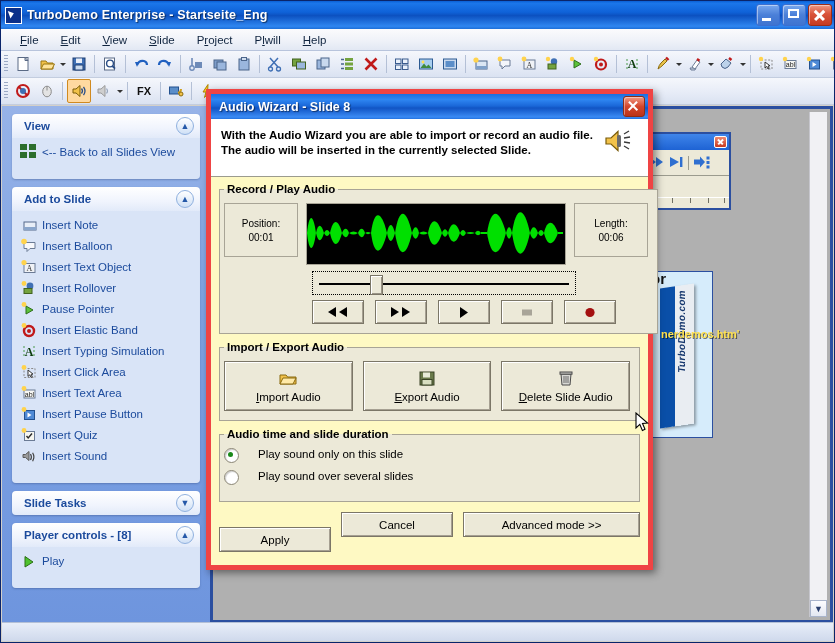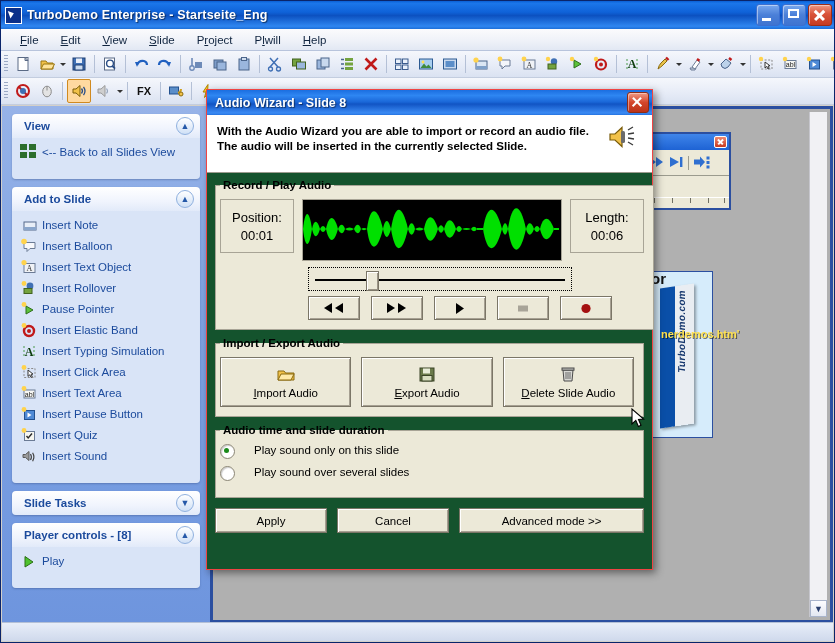--- a/index.html
+++ b/index.html
@@ -175,22 +175,22 @@
     white-space:nowrap;
   }
   .htmtext{
     position:absolute;left:448px;top:219px;color:#ffe14d;font-weight:bold;font-size:11px;
     text-shadow:1px 1px 0 rgba(0,0,0,.55);white-space:nowrap;
   }
 
   
   .dialog{
     position:absolute;left:205px;top:88px;width:447px;height:481px;
-    background:#14532d;
-    border:1px solid #ef4444;
+    background:#fef9c3;
+    border:5px solid #ef4444;
     box-shadow:3px 3px 8px rgba(0,0,0,.45);
     box-sizing:border-box;
   }
   .dlg-tb{
     height:25px;
     background:linear-gradient(to bottom,#1b6ee0 0%,#2e86f2 22%,#1a67d8 48%,#1154c4 56%,#3b8bf4 92%,#2472e0 100%);
     display:flex;align-items:center;justify-content:space-between;padding:0 3px 0 8px;
   }
   .dlg-title{color:#fff;font-weight:bold;font-size:12.5px;text-shadow:1px 1px 1px rgba(0,0,0,.5);}
   .dlg-x{
@@ -213,21 +213,21 @@
   fieldset.grp{
     border:1px solid #a8a496;margin:0 0 7px 0;padding:8px 9px 9px 4px;position:relative;
     background:#ece9d8;
   }
   fieldset.grp > legend{font-weight:bold;font-size:11.5px;color:#000;padding:0 3px;}
 
   .rowflex{display:flex;align-items:flex-start;gap:8px;}
   .infobox{
     border:1px solid #a8a496;background:#ece9d8;width:72px;height:52px;
     display:flex;flex-direction:column;align-items:center;justify-content:center;gap:3px;
-    font-size:13px;color:#000;
+    font-size:10px;color:#000;
   }
   .wave{
     width:258px;height:60px;background:#000;border:1px solid #a8a496;position:relative;overflow:hidden;
   }
   .wave svg{display:block;}
   .sliderwrap{
     margin:6px 0 0 88px;width:264px;height:24px;
     border:1px dotted #000;box-sizing:border-box;position:relative;
   }
   .sl-track{position:absolute;left:6px;right:6px;top:11px;height:2px;background:#000;}
@@ -253,21 +253,21 @@
     background:#fff;border:1px solid #8a8574;box-shadow:inset 1px 1px 1px rgba(0,0,0,.2);
     position:relative;flex:0 0 auto;
   }
   .radio.on:after{content:"";position:absolute;left:3px;top:3px;width:5px;height:5px;border-radius:50%;background:#1a8a1a;}
   .dlg-foot{display:flex;gap:10px;padding:3px 8px 0 8px;}
   .fbtn{
     height:23px;background:#ece9d8;
     border:1px solid #7b7667;box-shadow:inset 1px 1px 0 #fff,inset -1px -1px 0 #a6a092;
     display:flex;align-items:center;justify-content:center;font-size:11.5px;color:#000;
   }
-  .fbtn.w1{width:110px;}
+  .fbtn.w1{width:110px;margin-top:15px;}
   .fbtn.w2{width:110px;}
   .fbtn.w3{flex:1 1 auto;}
 
   
   .cursor{position:absolute;left:424px;top:318px;width:16px;height:22px;pointer-events:none;}
 
   
   .statusbar{
     position:absolute;left:1px;right:1px;bottom:1px;height:18px;
     background:linear-gradient(to bottom,#e8eef9,#cfd9ec);

